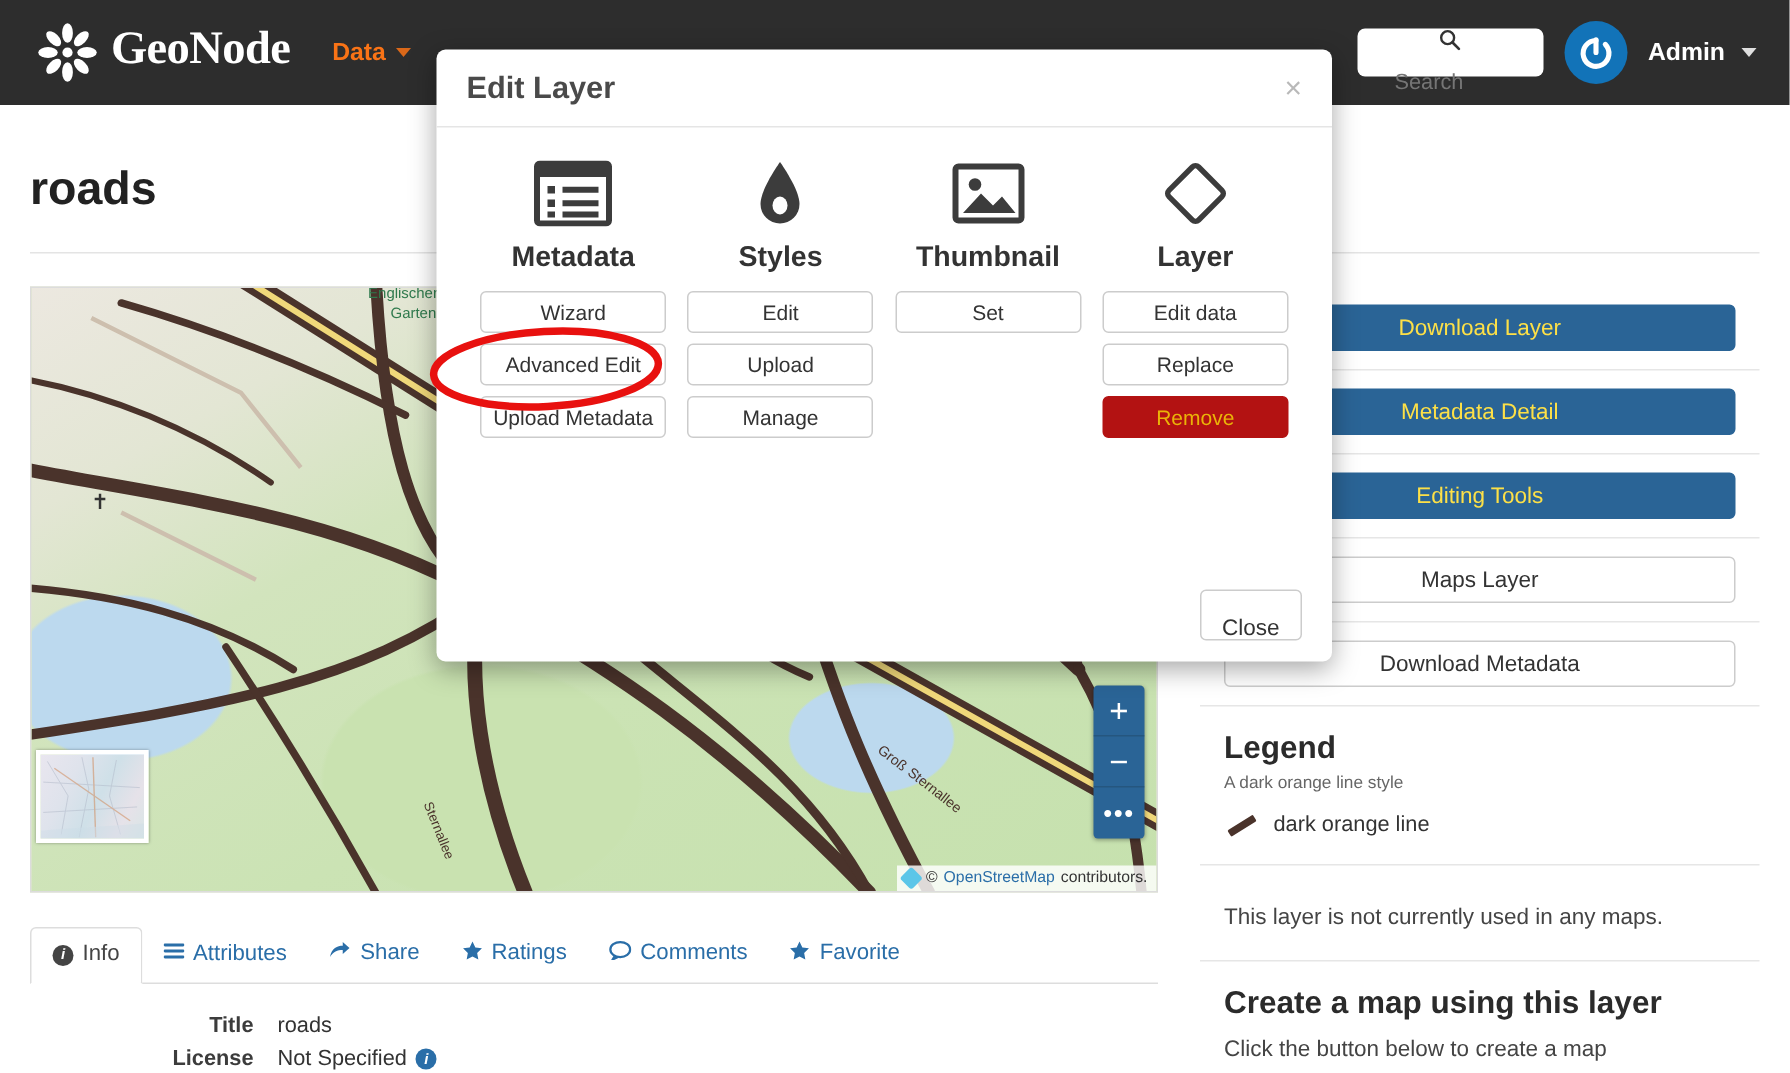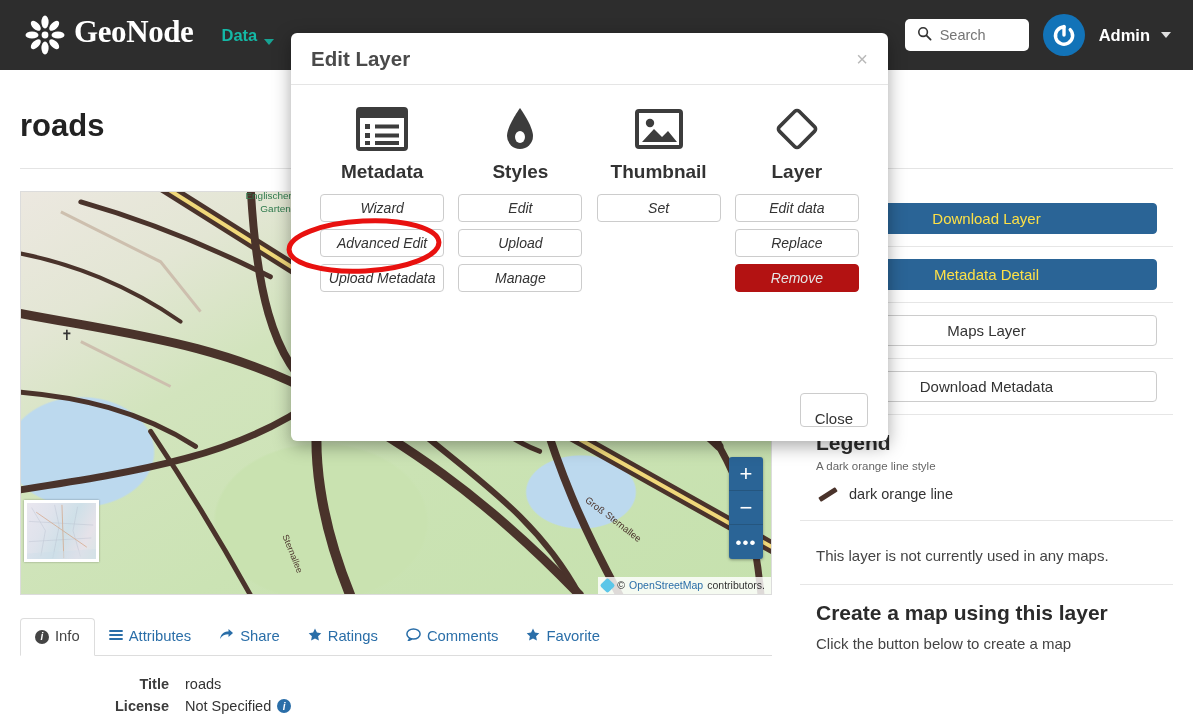--- a/index.html
+++ b/index.html
@@ -24,37 +24,37 @@
   .brand-text {
     color: #fff; font-size: 31px; font-weight: 700;
     letter-spacing: -0.4px; margin-left: 8px;
   }
   .nav-links { display: flex; align-items: center; margin-left: 28px; gap: 26px; }
   .nav-link {
     color: #cfcfcf; font-size: 16.5px; font-weight: 700;
     display: flex; align-items: center; gap: 7px; cursor: pointer;
     white-space: nowrap;
   }
-  .nav-link.active { color: #14b8a6; align-items: flex-end; }
+  .nav-link.active { color: #f97316; }
   .caret {
     width: 0; height: 0;
     border-left: 5px solid transparent;
     border-right: 5px solid transparent;
     border-top: 6px solid currentColor;
     opacity: .85;
   }
   .nav-right {
     margin-left: auto; display: flex; align-items: center;
     gap: 14px; margin-right: 22px;
   }
   .search-box {
     background: #fff; border-radius: 5px;
     width: 120px; height: 32px;
     display: flex; align-items: center; gap: 8px;
-    padding: 0 12px; width: 124px;
+    padding: 0 12px; width: 124px; flex-direction: column;
   }
   .search-box { width: 124px; }
   .search-input {
     border: none; outline: none; font-size: 14.5px;
     color: #888; width: 74px; font-family: "Liberation Sans", sans-serif;
     background: transparent;
   }
   .avatar {
     width: 42px; height: 42px; border-radius: 50%;
     background: #1273b8; display: flex; align-items: center;
@@ -222,23 +222,22 @@
   .modal-body { padding: 18px 22px 0; display: flex; gap: 0; }
   .mcol { width: 149px; display: flex; flex-direction: column; align-items: center; }
   .mcol-icon { height: 52px; display: flex; align-items: center; justify-content: center; color: #3c3c3c; }
   .mcol-title { font-size: 19px; font-weight: 700; color: #333; margin-top: 6px; margin-bottom: 11px; }
   .m-btn {
     width: 124px; height: 28px; margin-bottom: 7px;
     font-size: 14px; text-align: center; line-height: 26px;
     background: #fff; border: 1px solid #ccc; border-radius: 4px;
     color: #333; cursor: pointer; white-space: nowrap;
     font-family: "Liberation Sans", sans-serif;
-    font-style: italic;
-  }
-  .m-btn.danger { background: #b31212; border-color: #b31212; color: #e5e5e5; }
+  }
+  .m-btn.danger { background: #b31212; border-color: #b31212; color: #eab308; }
   .modal-footer {
     position: absolute; bottom: 0; left: 0; right: 0;
     height: 62px; display: flex; align-items: center;
     justify-content: flex-end; padding: 0 20px;
   }
   .close-btn {
     min-width: 62px; height: 32px; padding: 16px 14px;
     background: #fff; border: 1px solid #ccc; border-radius: 4px;
     font-size: 15px; color: #333; cursor: pointer;
     font-family: "Liberation Sans", sans-serif;
@@ -443,20 +442,23 @@
 </div>
 
 <div class="sidebar">
   <div class="sb-block">
     <div class="sb-btn primary">Download Layer</div>
   </div>
   <div class="sb-block">
     <div class="sb-btn primary">Metadata Detail</div>
   </div>
   <div class="sb-block">
+    <div class="sb-btn primary">Editing Tools</div>
+  </div>
+  <div class="sb-block">
     <div class="sb-btn default">Maps Layer</div>
   </div>
   <div class="sb-block">
     <div class="sb-btn default">Download Metadata</div>
   </div>
 
   <div class="sb-block" style="padding-top:16px;padding-bottom:18px;">
     <div class="sb-head">Legend</div>
     <div class="sb-sub">A dark orange line style</div>
     <div class="legend-row">

